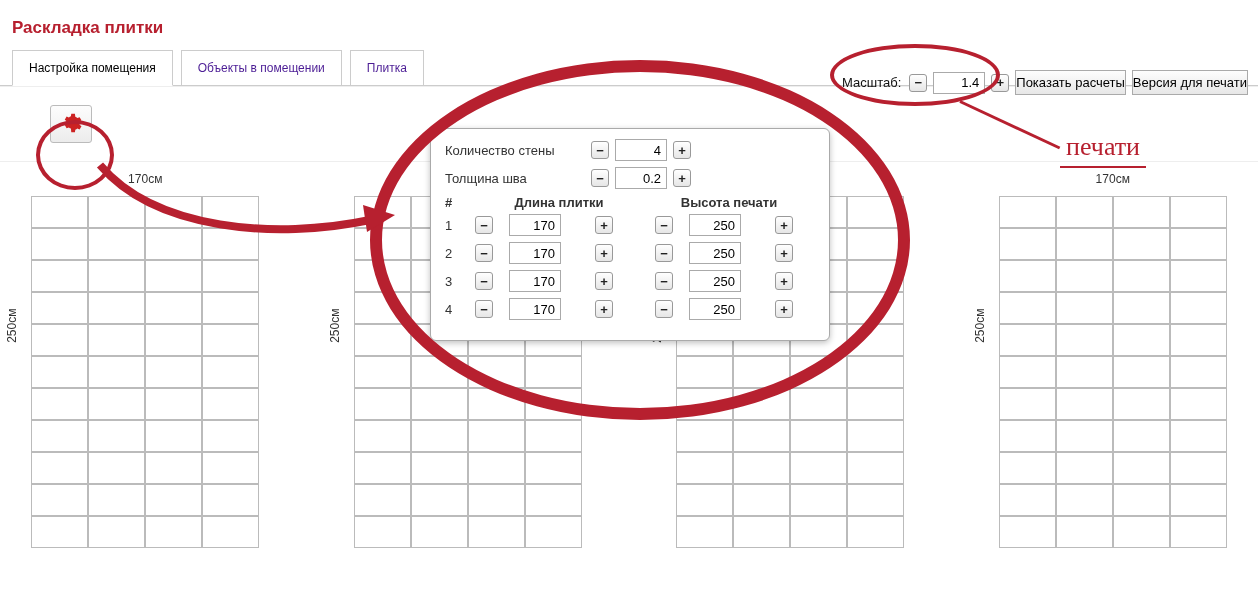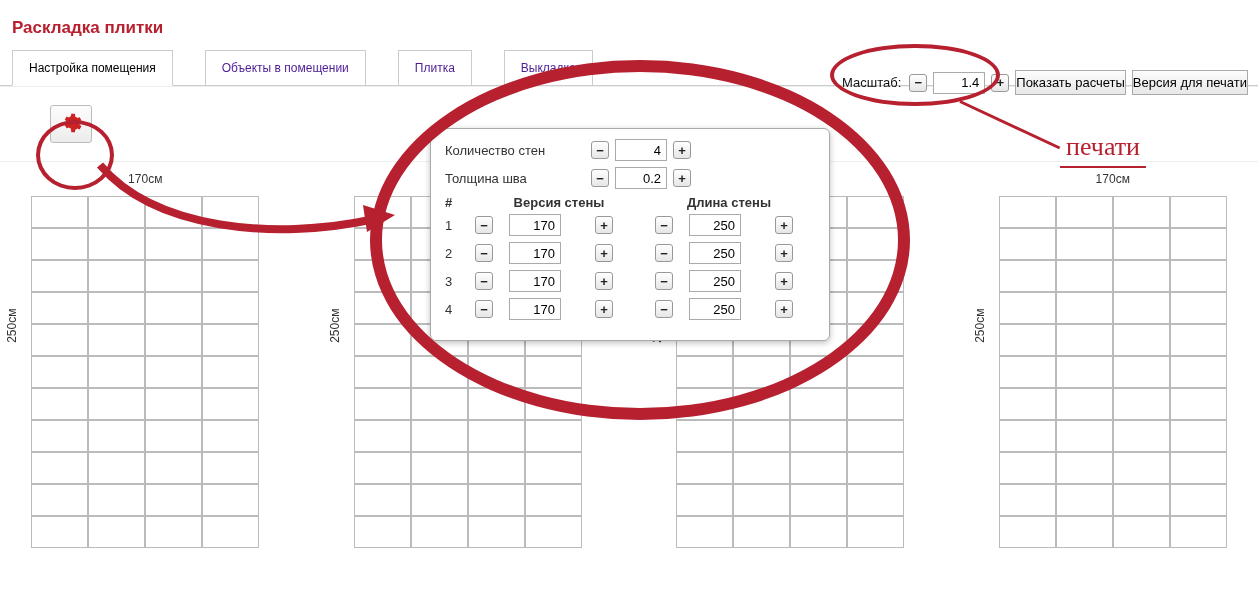--- a/index.html
+++ b/index.html
@@ -18,21 +18,21 @@
   .page-title {
     color: #b7202f;
     font-size: 17px;
     font-weight: bold;
     padding: 18px 11px 12px 12px;
   }
 
   
   .tabs {
     display: flex;
-    gap: 32px;
+    gap: 8px;
     padding-left: 12px;
     align-items: stretch;
   }
   .tab {
     border: 1px solid #ccc;
     background: #fff;
     padding: 10px 16px;
     font-size: 12px;
     color: #4c1d95;
     cursor: pointer;
@@ -234,21 +234,20 @@
 </style>
 </head>
 <body>
 
 <div class="page-title">Раскладка плитки</div>
 
 <div class="tabs">
   <div class="tab active">Настройка помещения</div>
   <div class="tab">Объекты в помещении</div>
   <div class="tab">Плитка</div>
-  <div class="tab">Выкладка</div>
 </div>
 <div class="tabs-line"></div>
 
 <div class="top-controls">
   <span class="scale-label">Масштаб:</span>
   <button class="step-btn">−</button>
   <input class="num-input" value="1.4" style="">
   <button class="step-btn">+</button>
   <button class="btn">Показать расчеты</button>
   <button class="btn">Версия для печати</button>
@@ -467,36 +466,36 @@
         <div class="tile"></div>
         <div class="tile"></div>
         <div class="tile"></div>
     </div>
   </div>
 </div>
 
 <div class="dialog">
   <div class="dialog-body">
     <div class="row">
-      <span class="row-label">Количество стен</span>
+      <span class="row-label">Количество стены</span>
       <button class="step-btn">−</button>
       <input class="num-input" value="4" style="">
       <button class="step-btn">+</button>
     </div>
     <div class="row">
       <span class="row-label">Толщина шва</span>
       <button class="step-btn">−</button>
       <input class="num-input" value="0.2" style="">
       <button class="step-btn">+</button>
     </div>
 
     <div class="table-head">
       <span>#</span>
-      <span class="c2">Версия стены</span>
-      <span class="c3">Длина стены</span>
+      <span class="c2">Длина плитки</span>
+      <span class="c3">Высота печати</span>
     </div>
 
     <div class="wall-row">
       <span class="idx">1</span>
       <button class="step-btn">−</button>
       <input class="num-input" value="170" style="">
       <button class="step-btn">+</button>
       <span></span>
       <button class="step-btn">−</button>
       <input class="num-input" value="250" style="">

